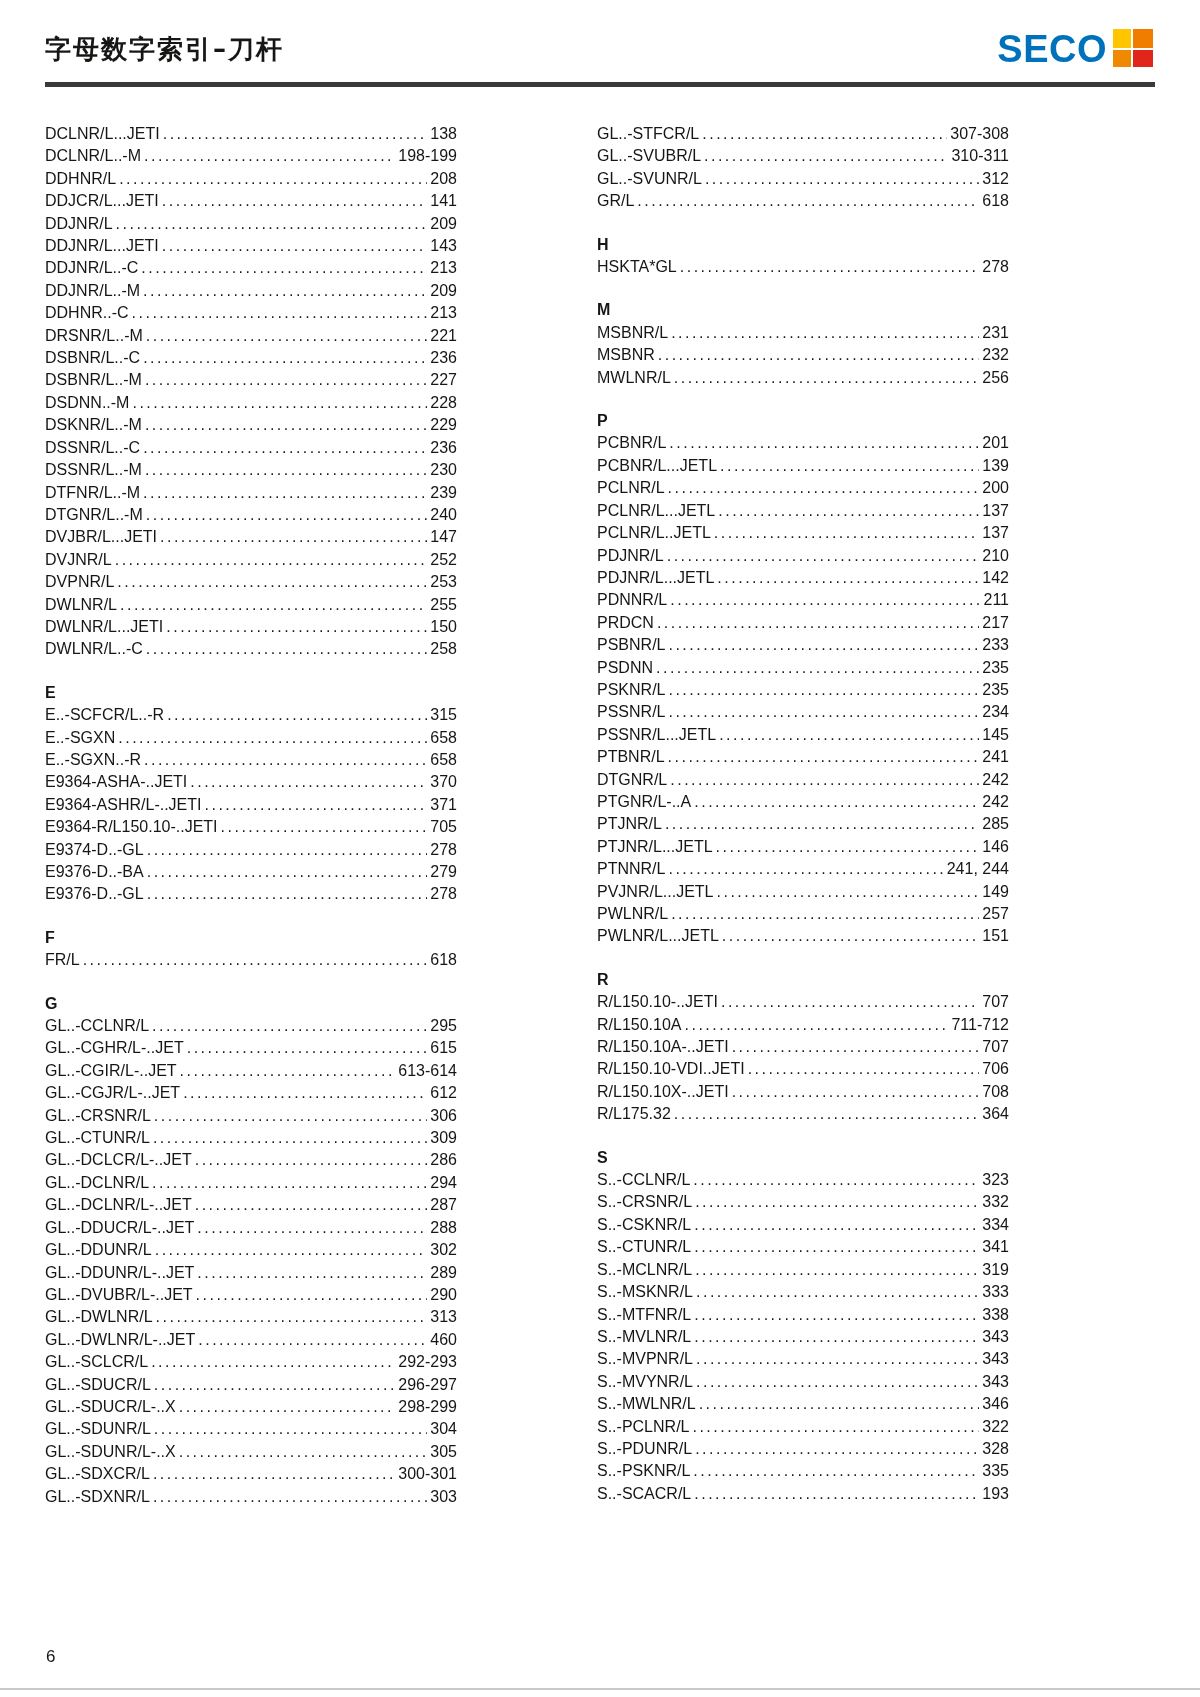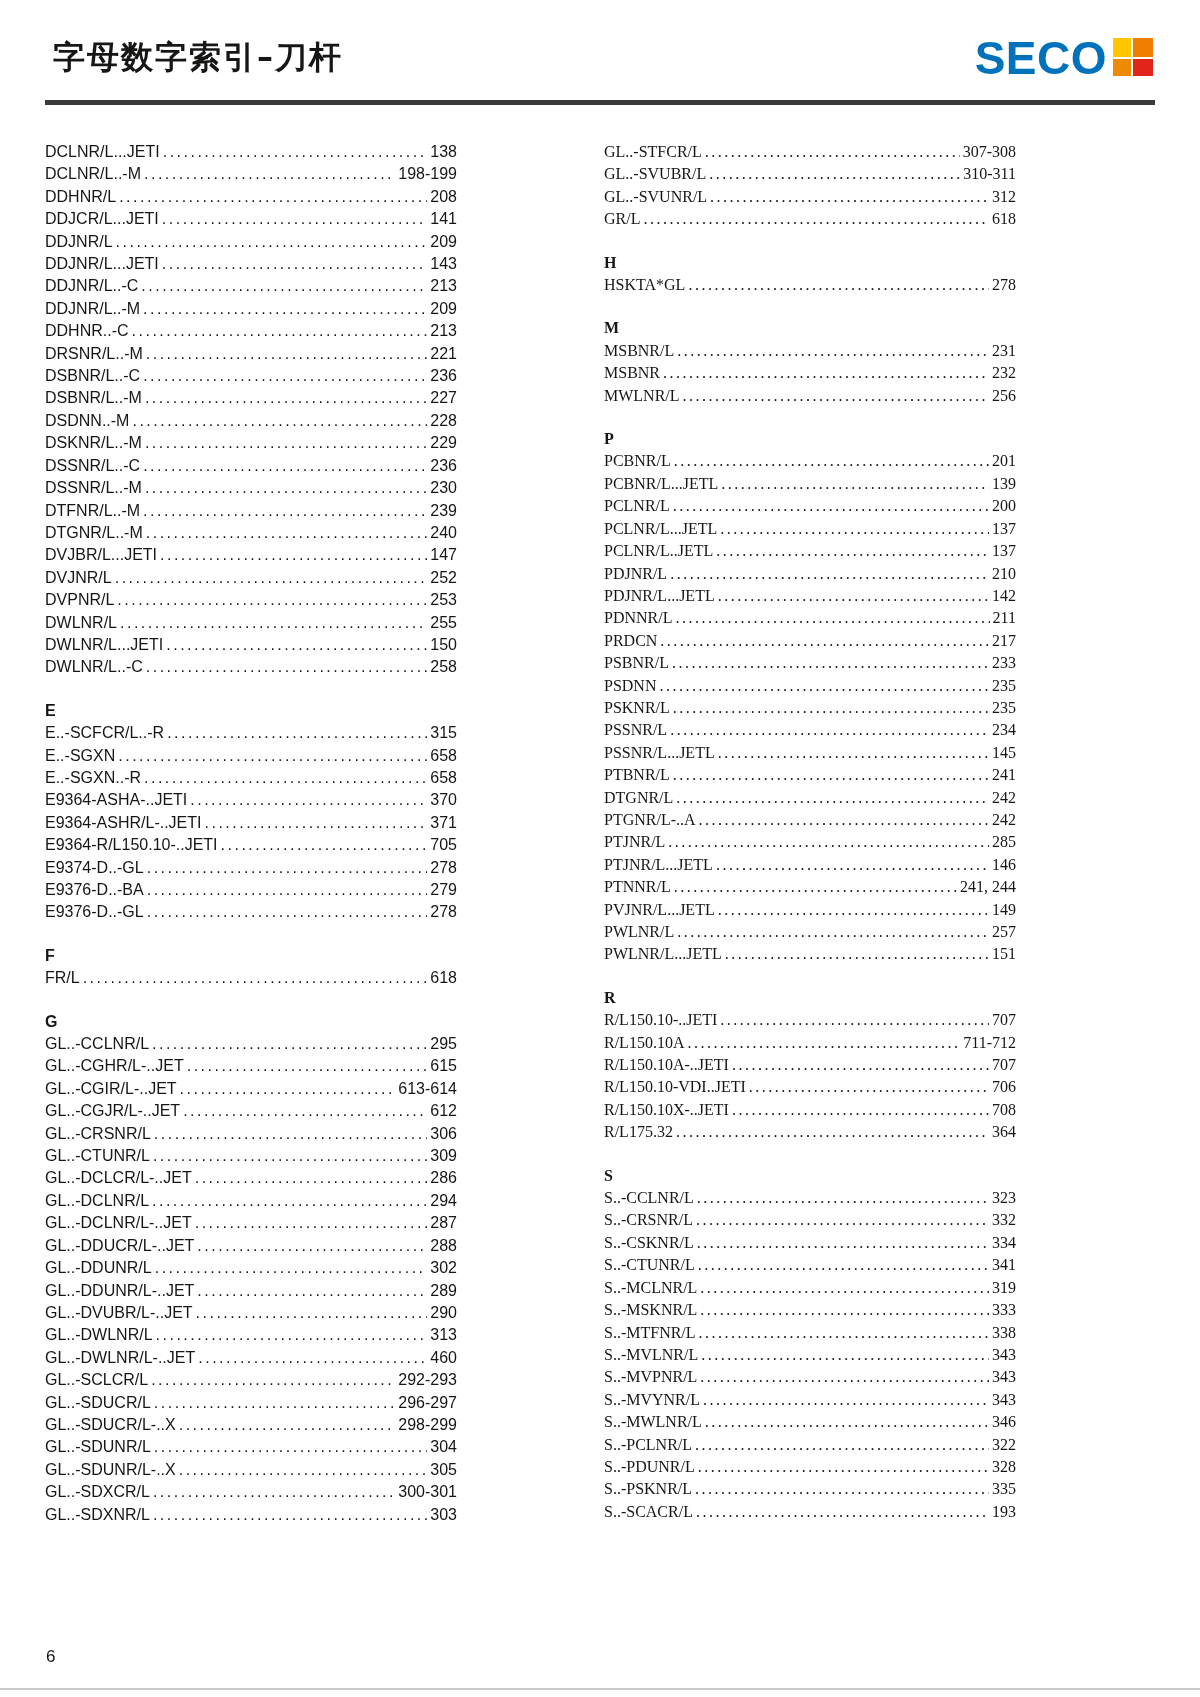--- a/index.html
+++ b/index.html
@@ -17,49 +17,49 @@
 
   
   .header {
     display: flex;
     justify-content: space-between;
     align-items: center;
     padding-top: 28px;
     padding-bottom: 12px;
   }
   .title {
-    font-size: 32px;
+    font-size: 26px;
     font-weight: bold;
-    margin: 8px;
+    margin: 0;
     letter-spacing: 2px;
     font-family: "DejaVu Sans", "Liberation Sans", sans-serif;
   }
   .rule { height: 5px; background: #3a3a38; }
 
   .logo { display: flex; align-items: center; gap: 6px; }
   .logo-text {
-    font-size: 46px;
+    font-size: 38px;
     line-height: 42px;
     font-weight: bold;
     color: #0072BC;
     letter-spacing: 0.5px;
   }
   .logo-mark {
     width: 42px; height: 40px;
     display: grid;
     grid-template-columns: 18px 20px;
     grid-template-rows: 19px 17px;
     gap: 2px;
   }
   .logo-mark span { display: block; }
 
   
-  .columns { display: flex; margin-top: 36px; gap: 7px; }
+  .columns { display: flex; margin-top: 36px; }
   .col { width: 412px; flex: 0 0 auto; }
-  .col + .col { margin-left: 140px; font-family: Liberation Serif, serif; }
+  .col + .col { margin-left: 140px; }
 
   .section.lettered { margin-top: 21px; }
   .letter {
     font-weight: bold;
     font-size: 16px;
     line-height: 22.4px;
   }
   .entry {
     display: flex;
     align-items: baseline;

